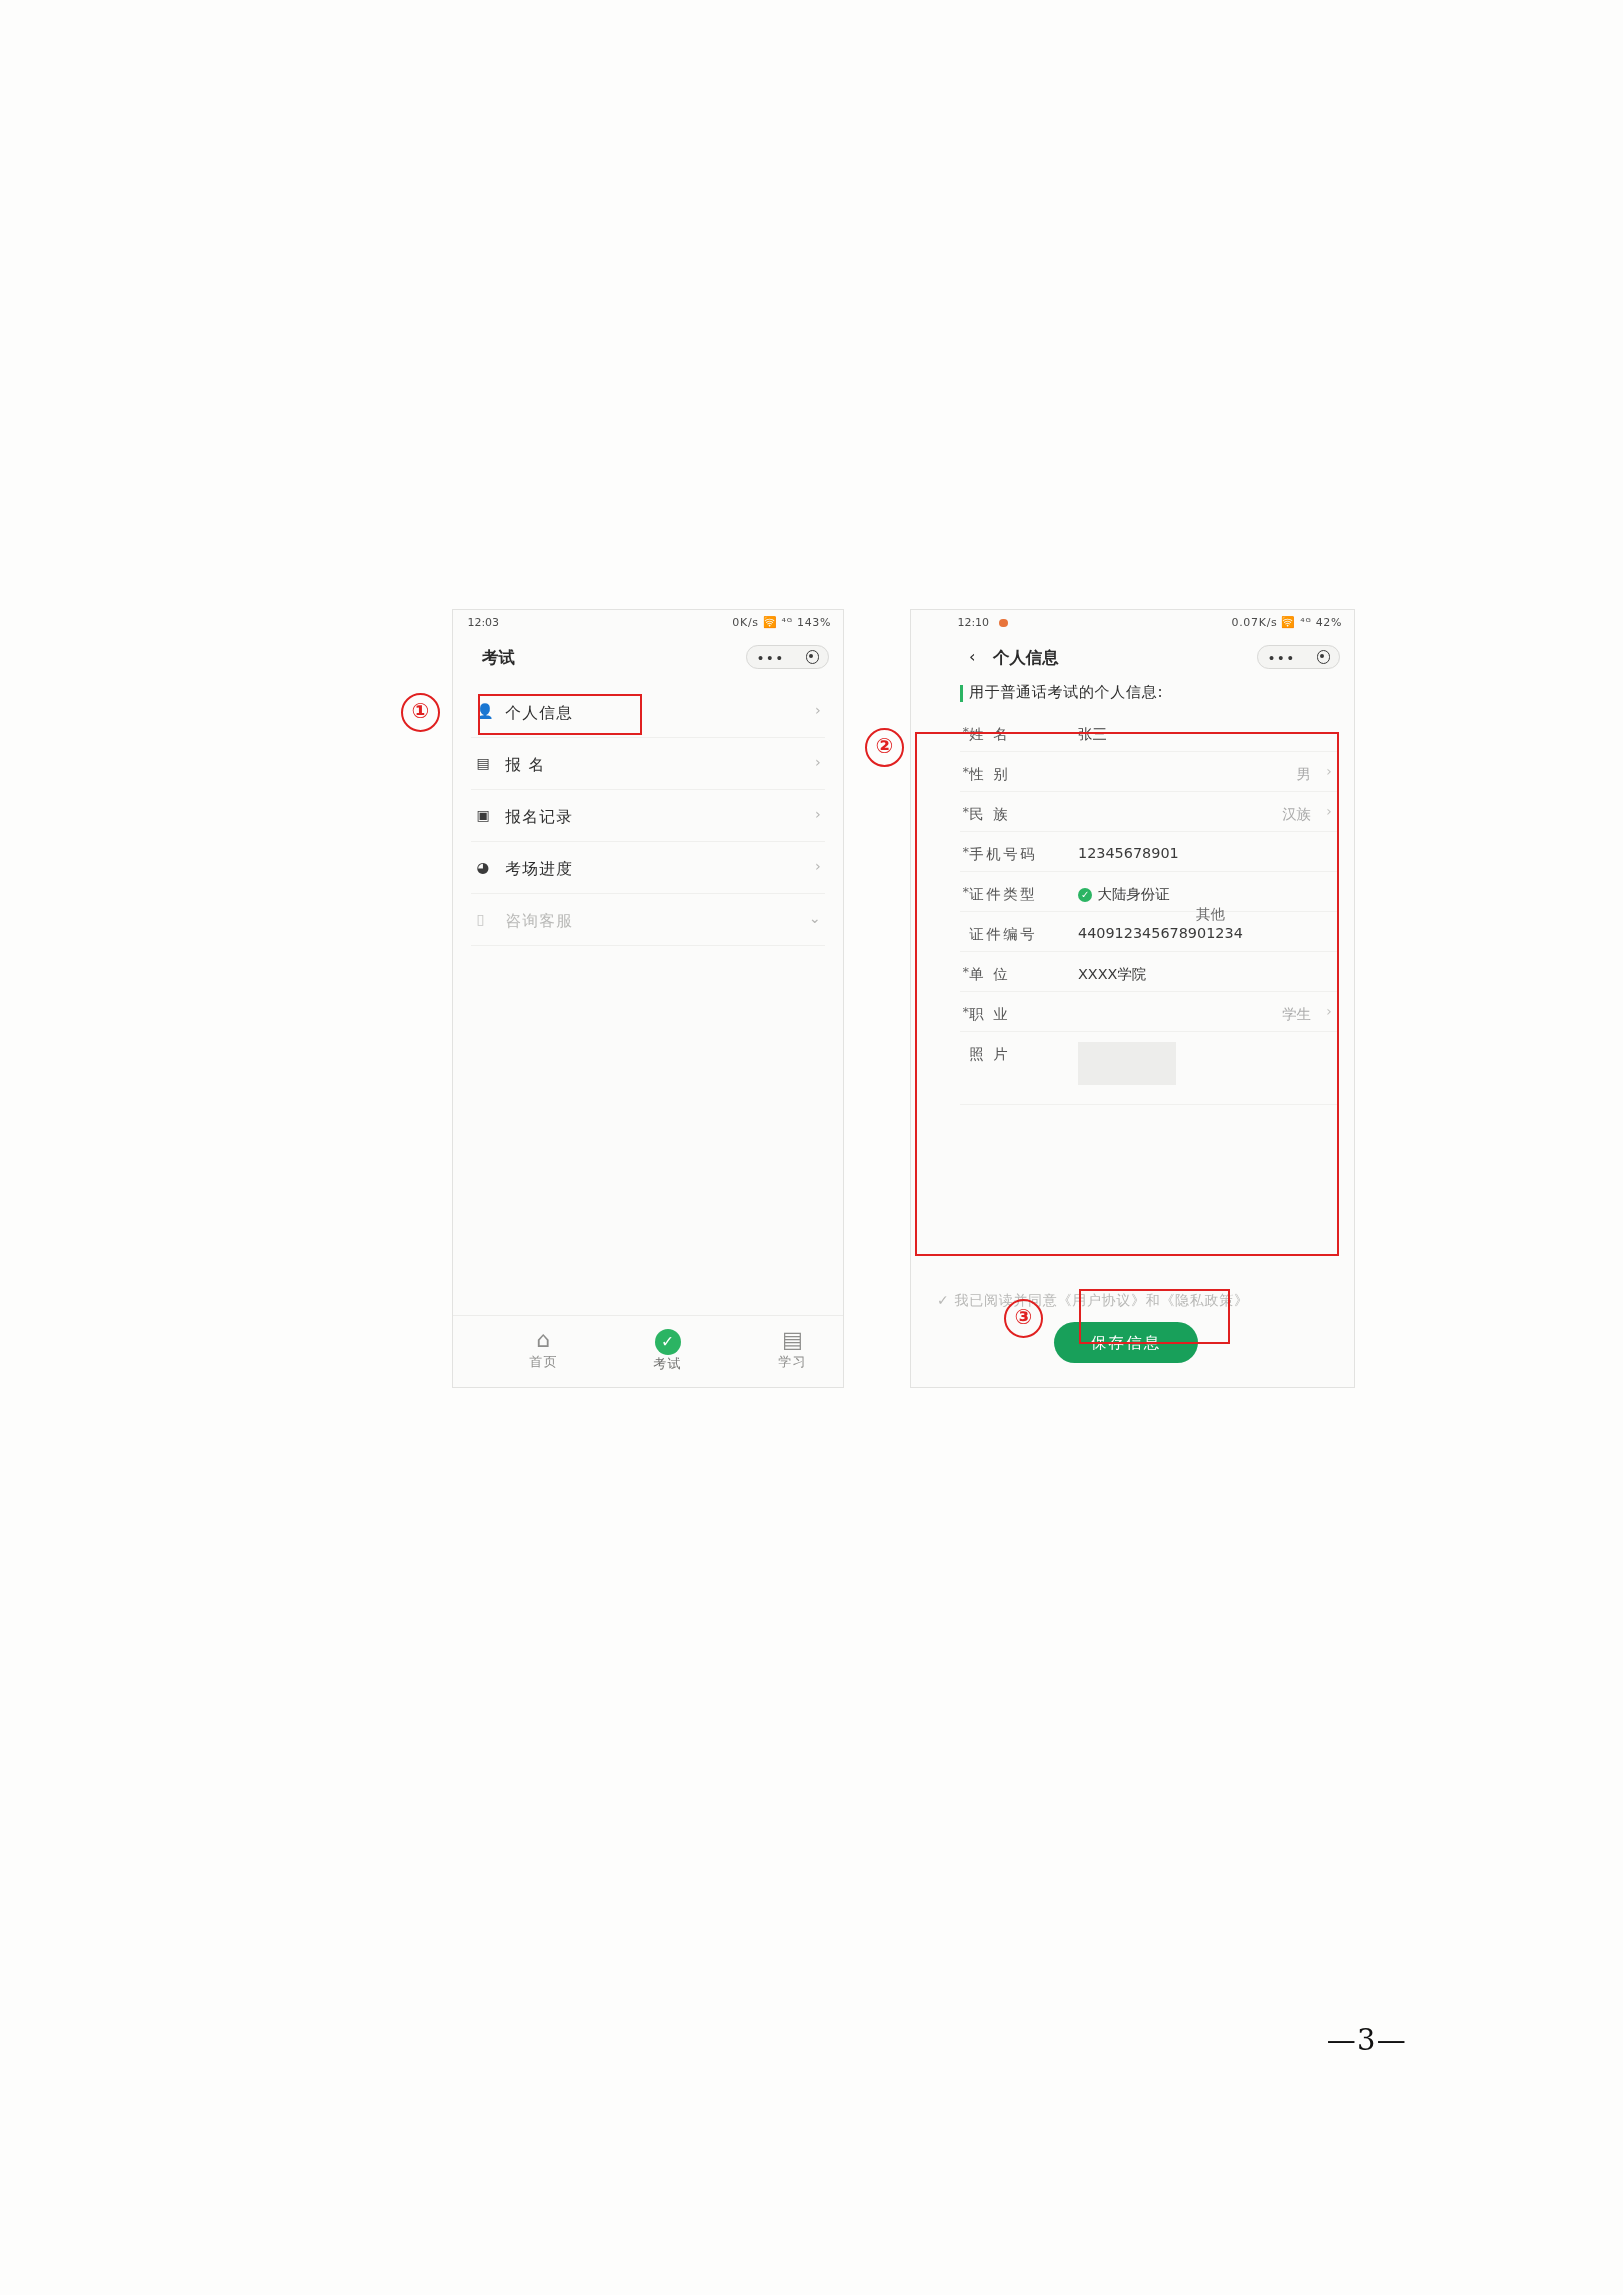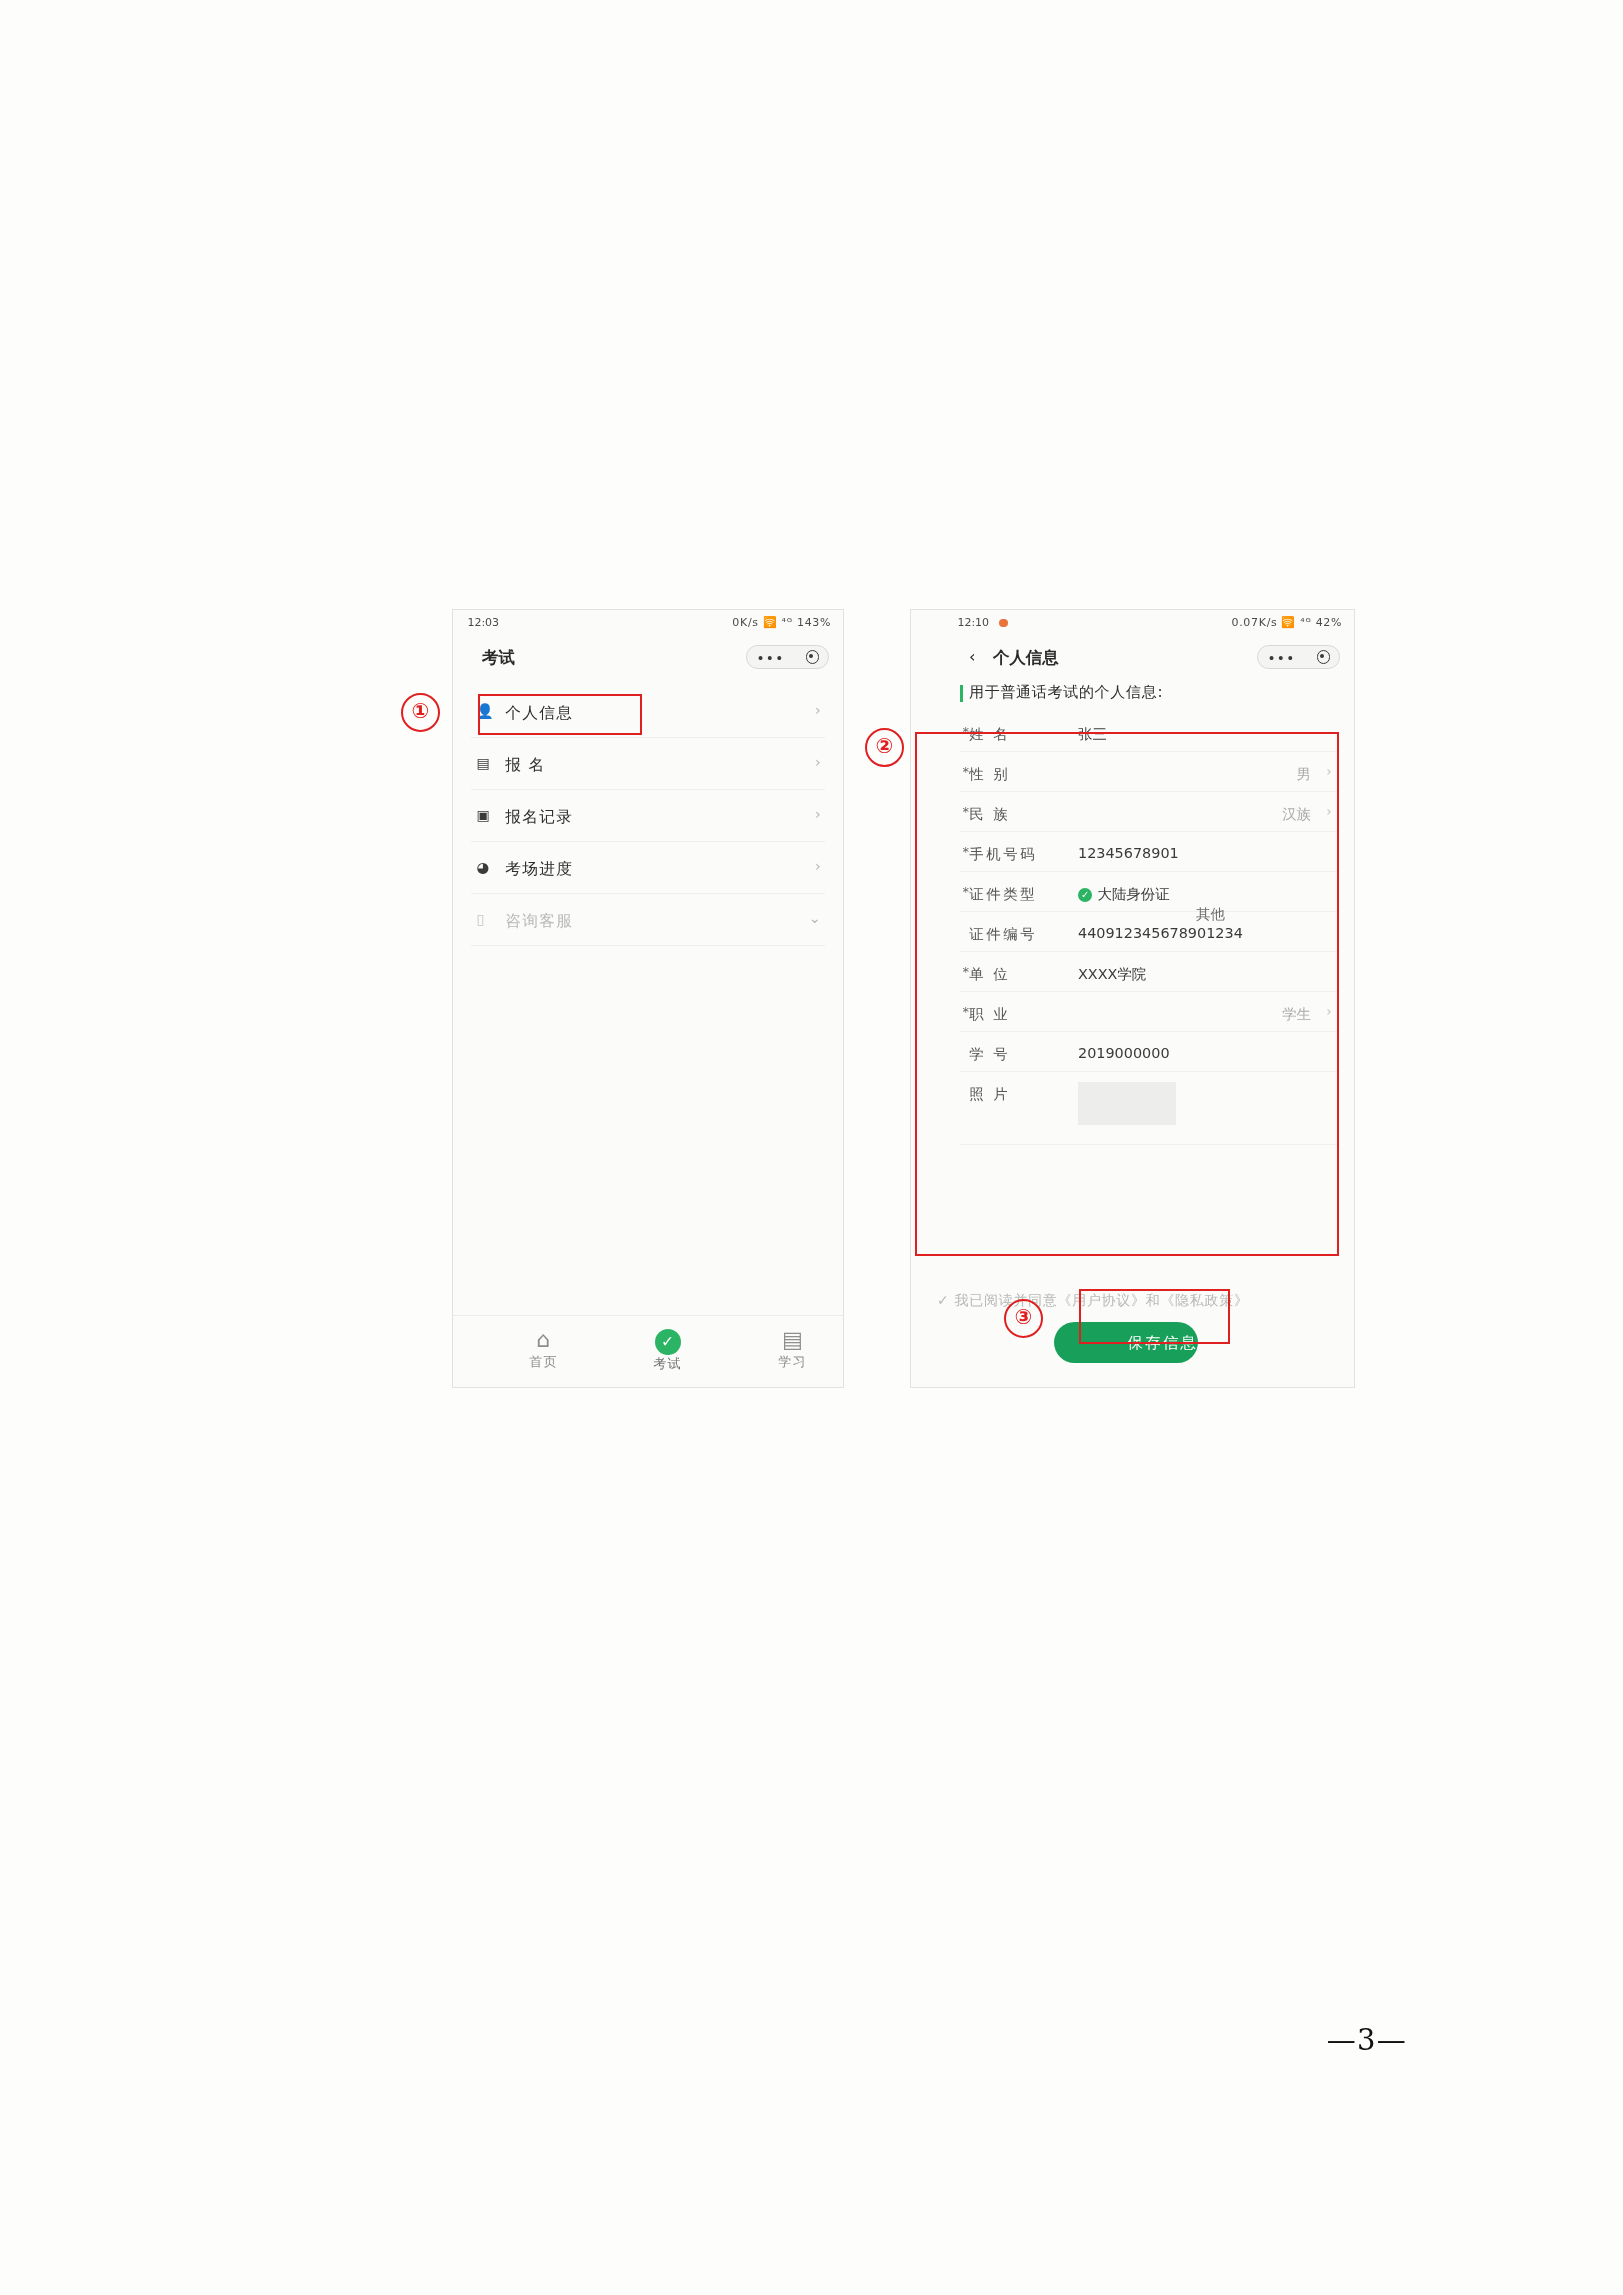--- a/index.html
+++ b/index.html
@@ -287,21 +287,21 @@
   .save-btn {
     position: absolute;
     left: 143px; bottom: 23.6px;
     width: 144px; height: 41px;
     border-radius: 22px;
     background: #18a05a;
     color: #fff;
     font-family: "DejaVu Sans", "Liberation Sans", sans-serif;
     font-size: 15.7px;
     line-height: 41px;
-    text-align: right;
+    text-align: center;
     letter-spacing: 2px;
   }
 
   
   .redbox {
     position: absolute;
     border: 2.6px solid #e02020;
     box-sizing: border-box;
     pointer-events: none;
   }
@@ -455,25 +455,20 @@
           <span class="val">XXXX学院</span>
         </div>
 
         <div class="frow">
           <span class="star">*</span>
           <span class="lbl">职 业</span>
           <span class="val right">学生</span>
           <span class="arrow">›</span>
         </div>
 
-        <div class="frow">
-          <span class="star"></span>
-          <span class="lbl">学 号</span>
-          <span class="val">2019000000</span>
-        </div>
 
         <div class="frow tall">
           <span class="star"></span>
           <span class="lbl">照 片</span>
           <span class="photo-box"></span>
         </div>
 
       </div>
 
       <div class="agree">✓ 我已阅读并同意《用户协议》和《隐私政策》</div>

